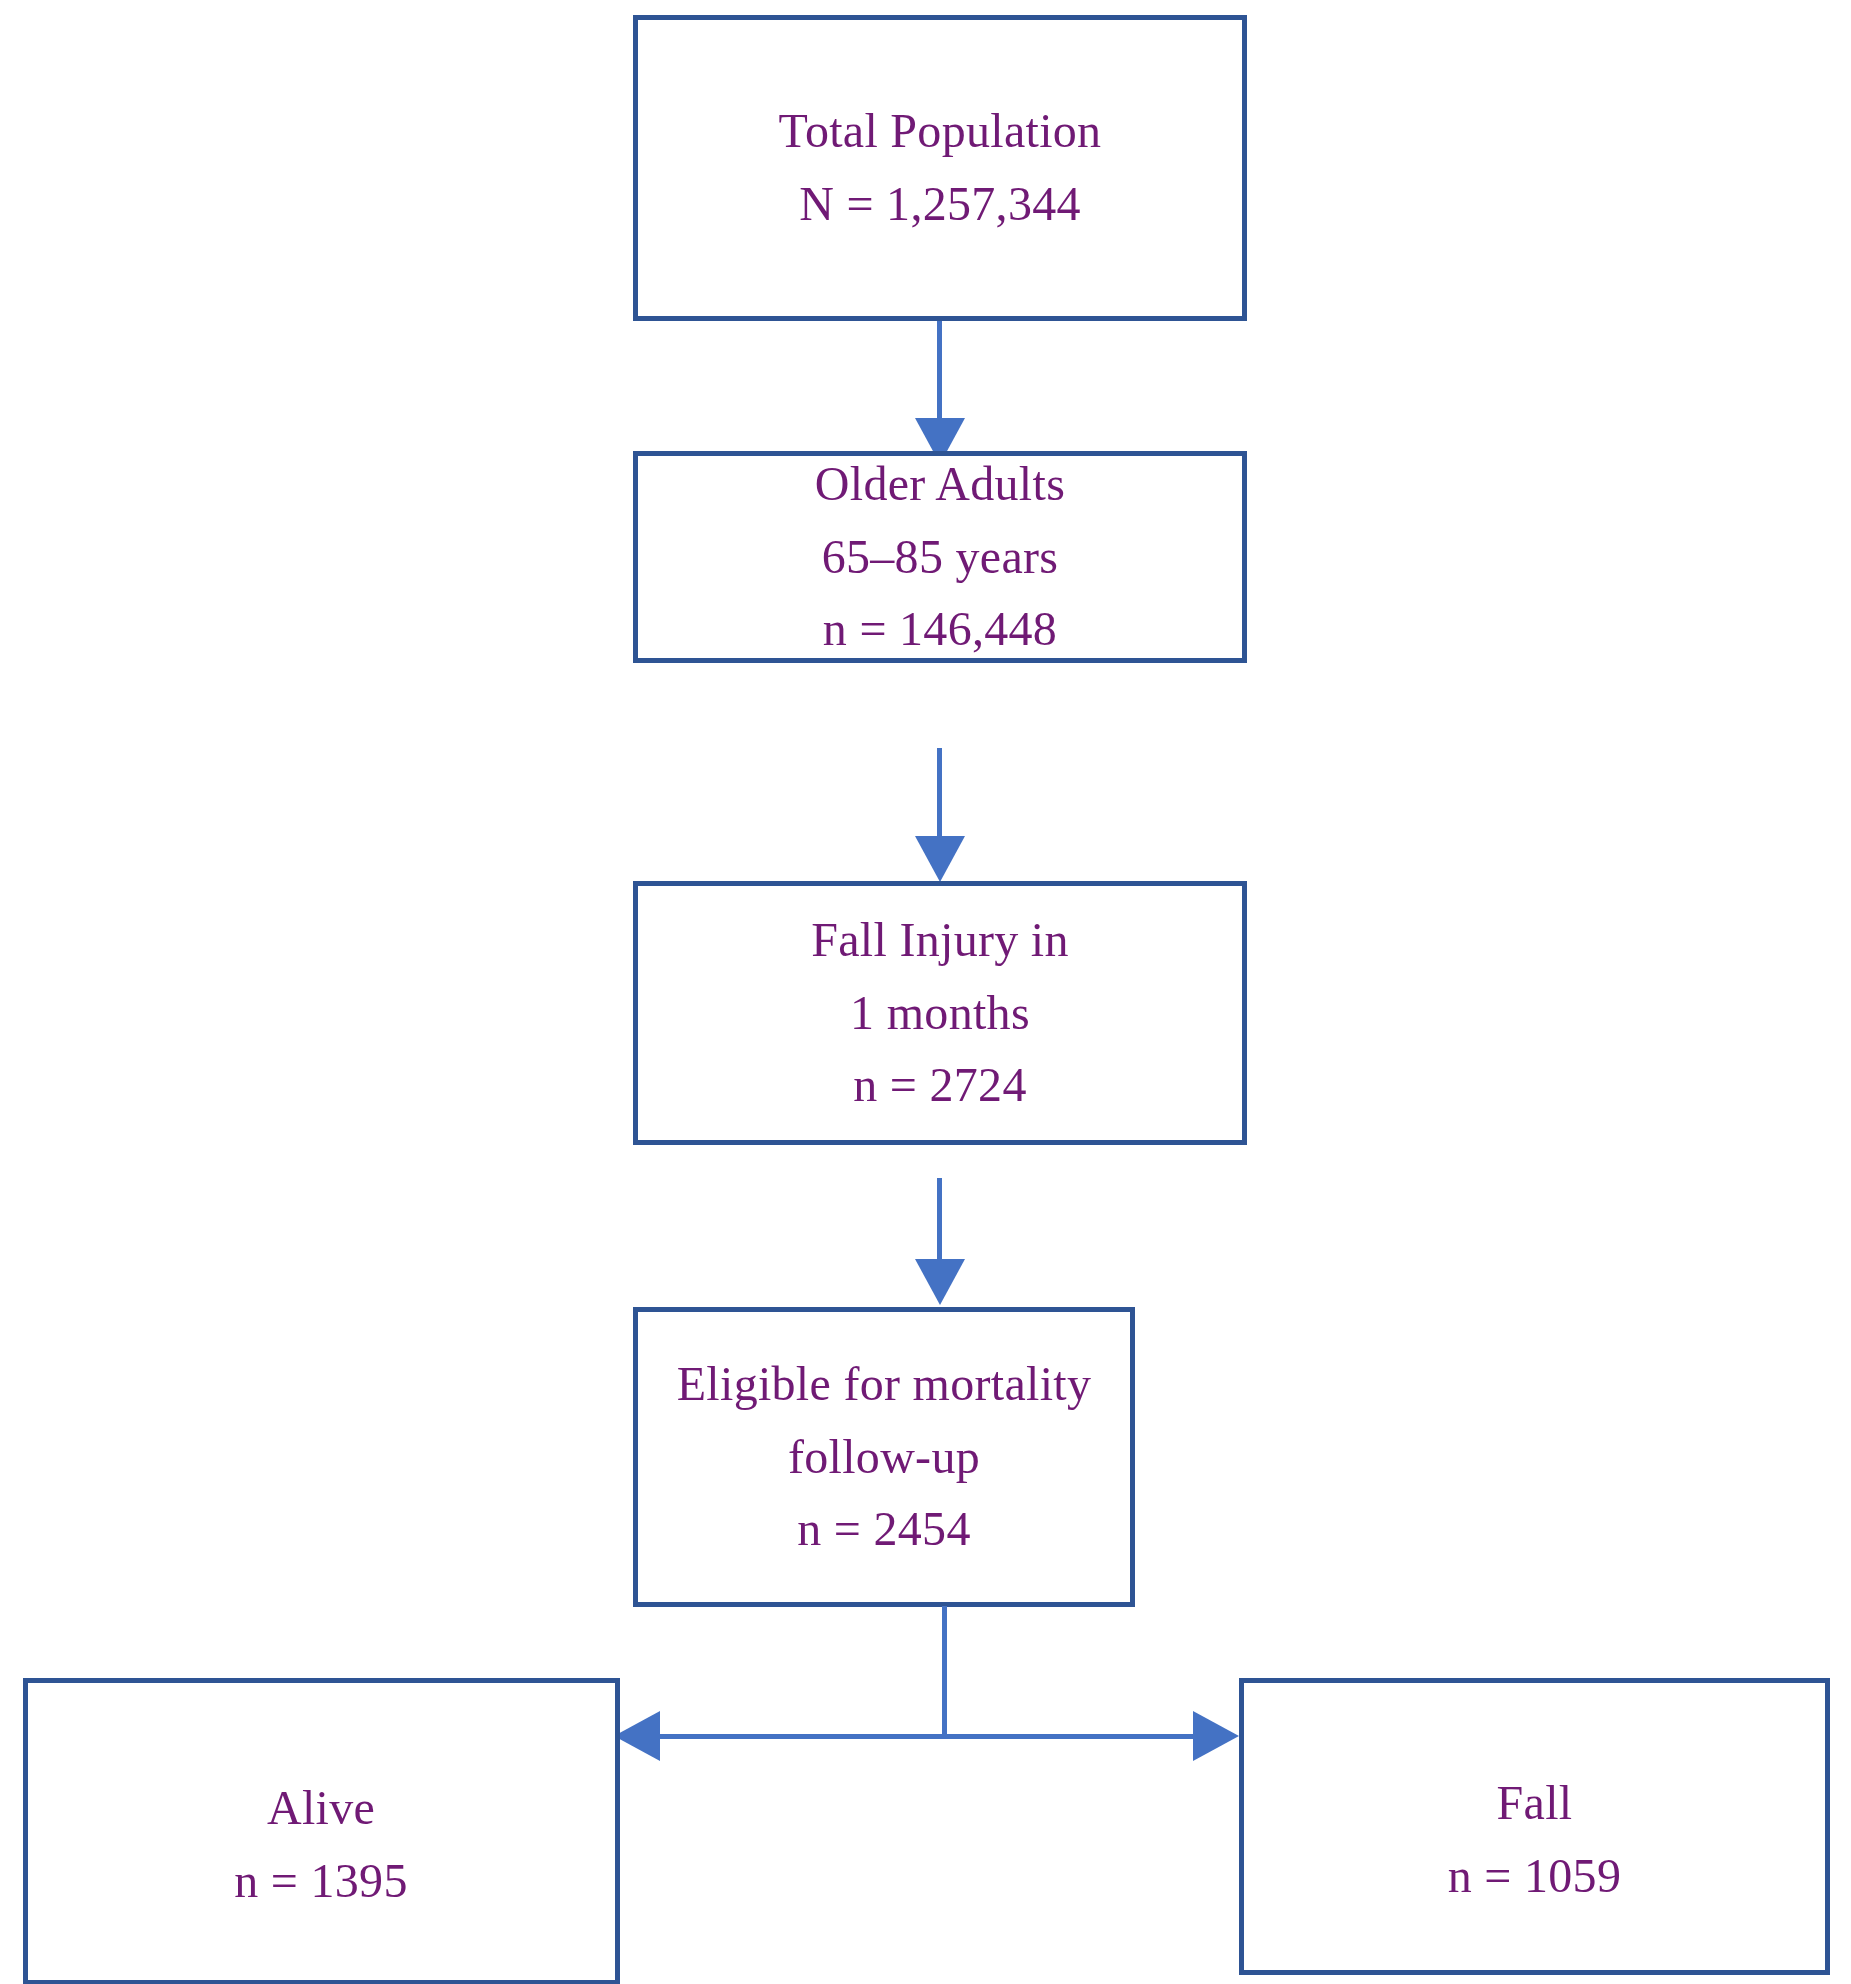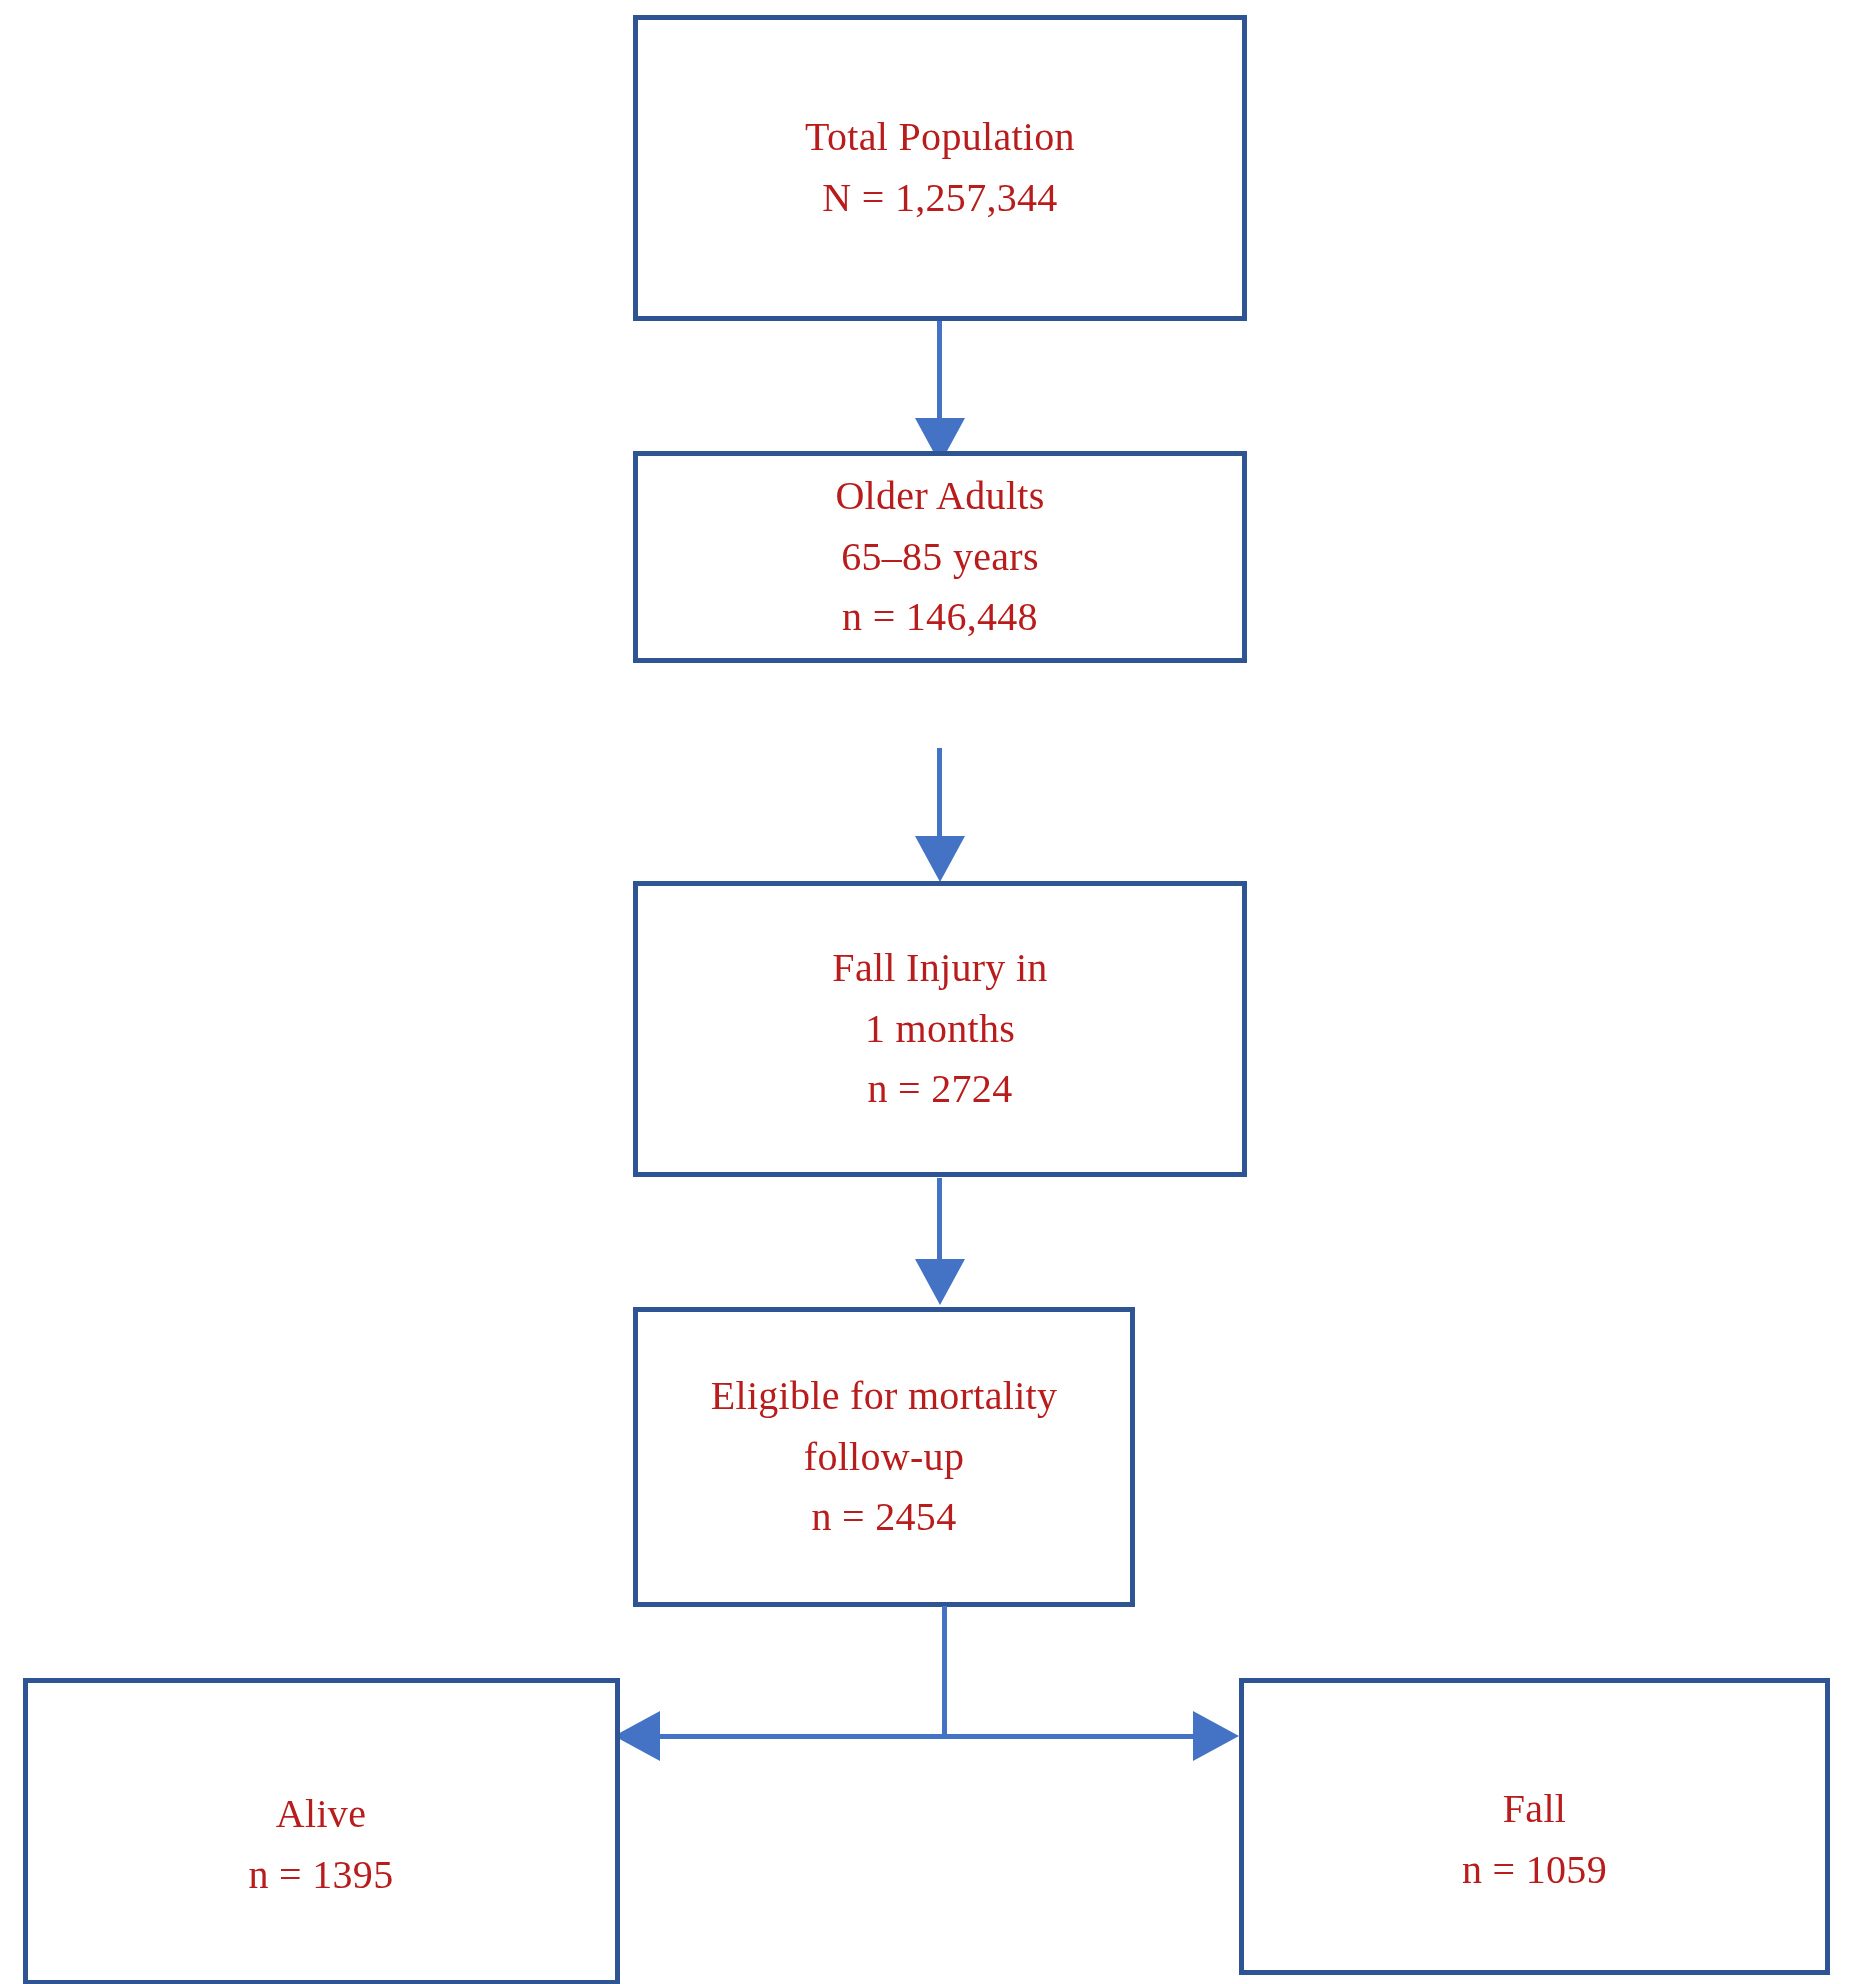--- a/index.html
+++ b/index.html
@@ -19,32 +19,32 @@
     position: absolute;
     box-sizing: border-box;
     background: #ffffff;
     border: 5.8px solid #2E5494;
     display: flex;
     flex-direction: column;
     align-items: center;
     justify-content: center;
   }
   .node .line {
-    color: #b91c1c;
-    font-size: 40px;
+    color: #701a75;
+    font-size: 48px;
     line-height: 1.52;
     text-align: center;
     white-space: nowrap;
     letter-spacing: 0.3px;
   }
 
   
   #node-total      { left: 633px;  top: 15px;   width: 614px; height: 306px; }
   #node-older      { left: 633px;  top: 451px;  width: 614px; height: 212px; }
-  #node-fall       { left: 633px;  top: 881px; width: 614px; height: 296px; }
+  #node-fall       { left: 633px;  top: 881px; width: 614px; height: 264px; }
   #node-eligible   { left: 633px;  top: 1307px; width: 502px; height: 300px; }
   #node-alive      { left: 22.5px;   top: 1678px; width: 597px; height: 307px; }
   #node-dead       { left: 1239px; top: 1678px; width: 591px; height: 297px; }
 
   
   #node-alive .stack, #node-dead .stack {
     margin-top: 26px;
     font-family: Liberation Serif, serif;
   }
 

